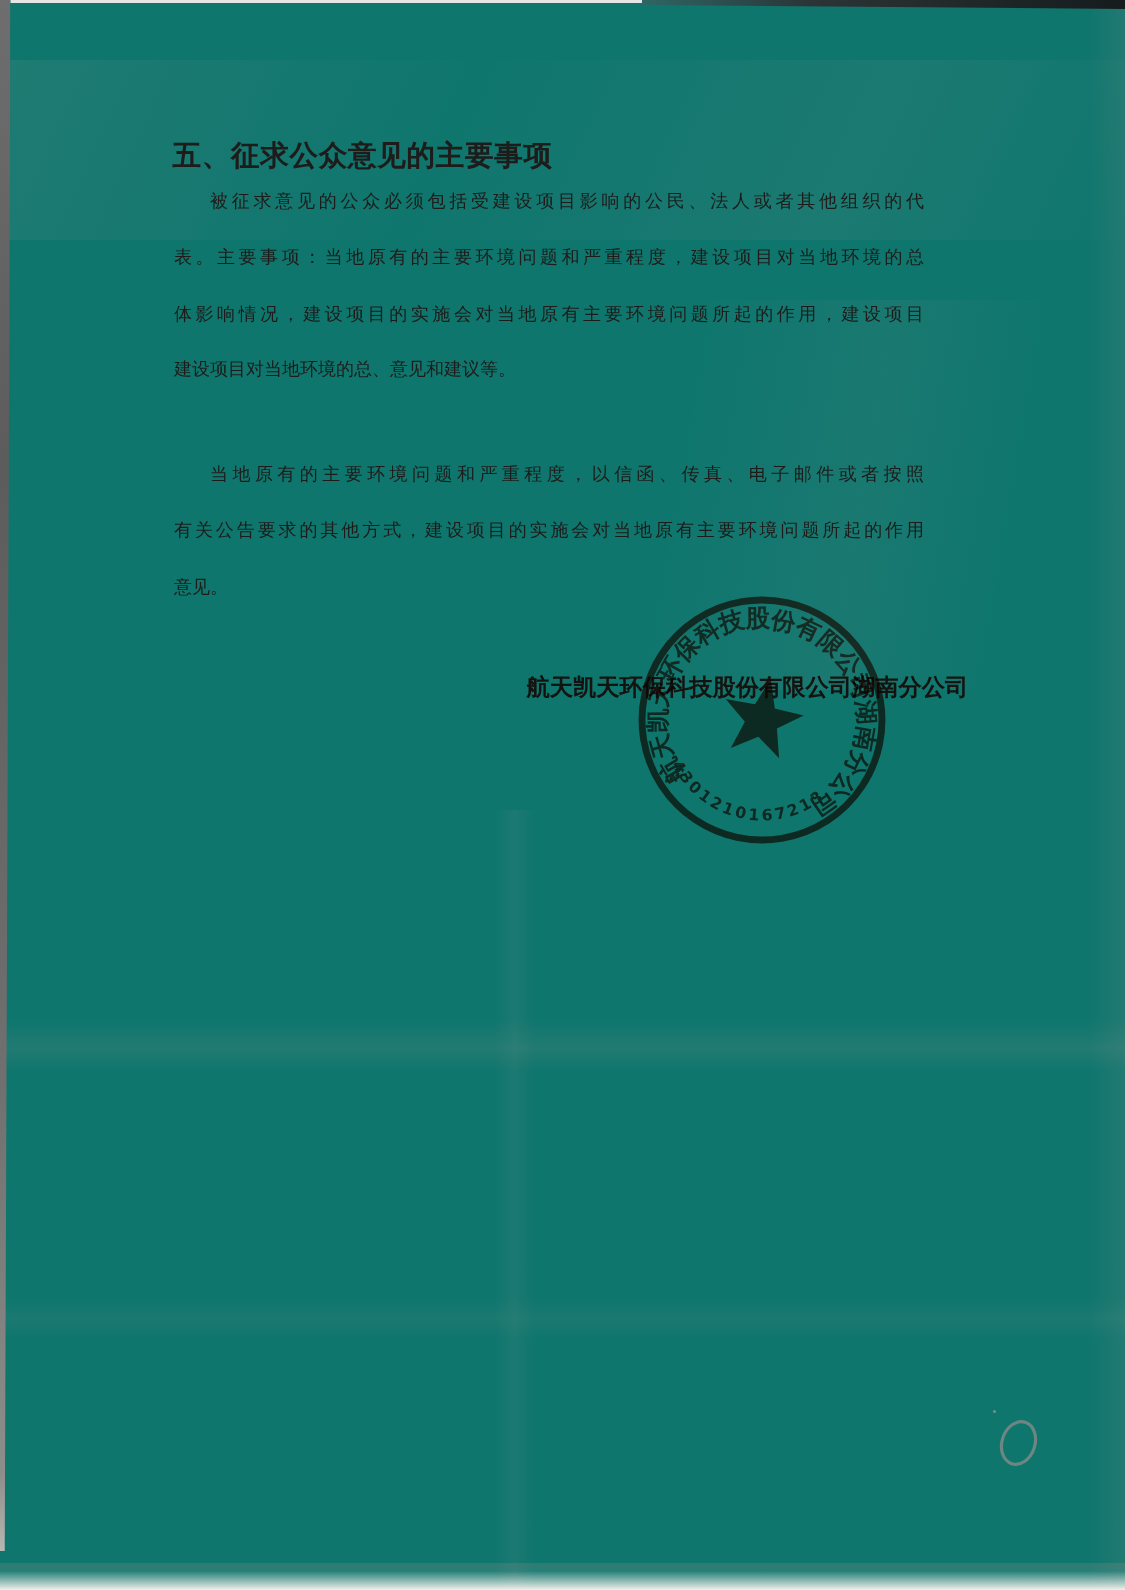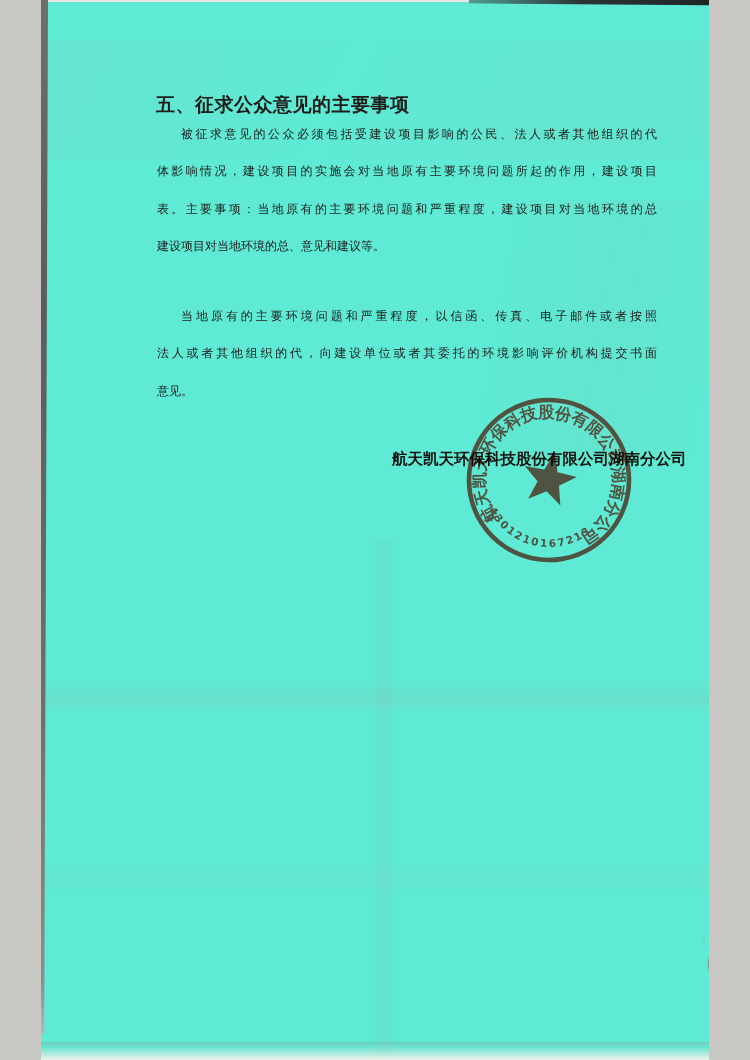--- a/index.html
+++ b/index.html
@@ -1,20 +1,20 @@
 <!DOCTYPE html>
 <html><head>
 <meta charset="utf-8">
 <style>
   html,body{margin:0;padding:0;background:#c9c7c3;}
   #scan{
     position:relative;
-    width:668px;height:1060px;
+    width:750px;height:1060px;
     margin:0 auto;
-    background:#5eead4;
+    background:#0f766e;
     overflow:hidden;
     font-family:"Liberation Serif","DejaVu Serif",serif;
     color:#1d1c1a;
   }
   
   .edge-left{
     position:absolute;left:0;top:0;width:7px;height:1034px;
     background:linear-gradient(180deg,#6e6e6e 0%,#5c5c5c 30%,#707070 70%,#8d8d8b 95%,#b9b7b3 100%);
     clip-path:polygon(0 0,100% 0,45% 100%,0 100%);
   }
@@ -83,29 +83,29 @@
   <div class="crease c6"></div>
   <div class="edge-left"></div>
   <div class="edge-top-right"></div>
   <div class="edge-top-left"></div>
   <div class="edge-bottom"></div>
 
   <div class="h" style="top:92px">五、征求公众意见的主要事项</div>
 
   <div class="para" style="top:116px">
     <div class="ln indent">被征求意见的公众必须包括受建设项目影响的公民、法人或者其他组织的代</div>
+    <div class="ln">表。主要事项：当地原有的主要环境问题和严重程度，建设项目对当地环境的总</div>
     <div class="ln">体影响情况，建设项目的实施会对当地原有主要环境问题所起的作用，建设项目</div>
-    <div class="ln">表。主要事项：当地原有的主要环境问题和严重程度，建设项目对当地环境的总</div>
     <div class="ln last">建设项目对当地环境的总、意见和建议等。</div>
   </div>
 
 
   <div class="para" style="top:298px">
     <div class="ln indent">当地原有的主要环境问题和严重程度，以信函、传真、电子邮件或者按照</div>
-    <div class="ln">法人或者其他组织的代，向建设单位或者其委托的环境影响评价机构提交书面</div>
+    <div class="ln">有关公告要求的其他方式，建设项目的实施会对当地原有主要环境问题所起的作用</div>
     <div class="ln last">意见。</div>
   </div>
 
   <div class="sig">航天凯天环保科技股份有限公司湖南分公司</div>
 
   <svg class="stamp" viewBox="0 0 210 210">
     <defs>
       <path id="arcName" d="M 63.15,152.49 A 62,62 0 0 1 105,43 A 62,62 0 0 1 146.85,152.49" fill="none"></path>
       <path id="arcSerial" d="M 42.04,127.92 A 67,67 0 0 0 167.96,127.92" fill="none"></path>
     </defs>

